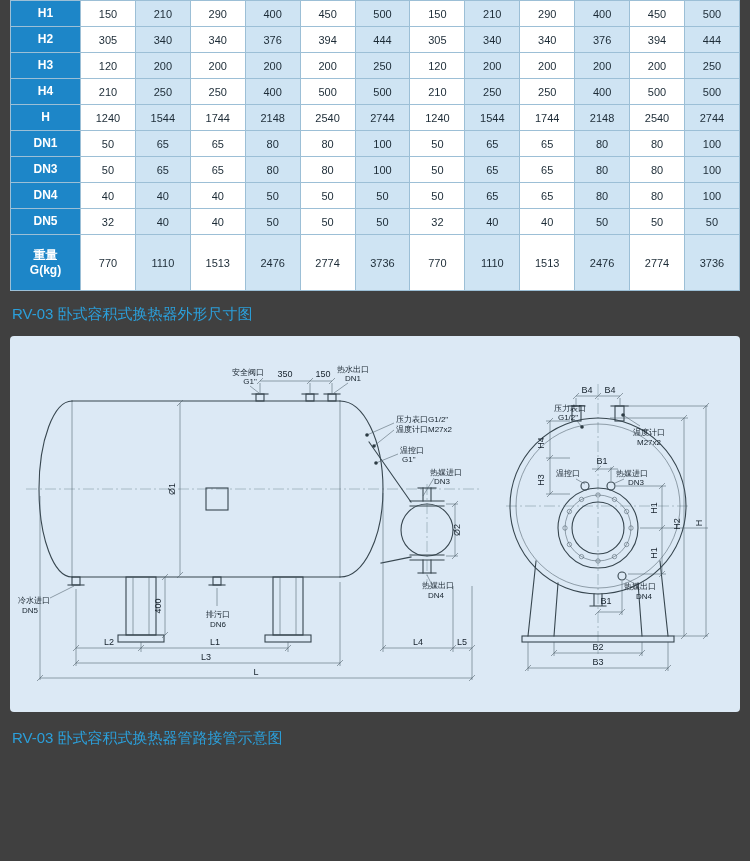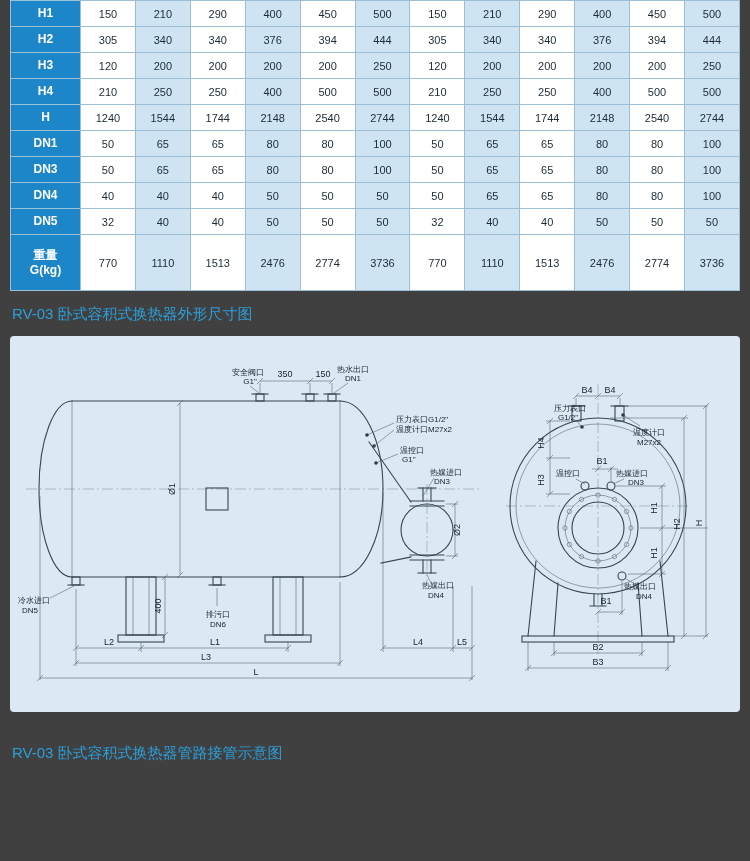--- a/index.html
+++ b/index.html
@@ -368,15 +368,15 @@
           <text x="692" y="187" text-anchor="middle" font-size="9" transform="rotate(-90 692 187)">H</text>
           <text x="596" y="268" text-anchor="middle" font-size="9">B1</text>
           <text x="630" y="253" text-anchor="middle" font-size="8">热媒出口</text>
           <text x="634" y="263" text-anchor="middle" font-size="8">DN4</text>
           <text x="588" y="314" text-anchor="middle" font-size="9">B2</text>
           <text x="588" y="329" text-anchor="middle" font-size="9">B3</text>
         </g>
     </svg>
   </div>
 
-  <div class="sec-title" style="margin-top:32px">RV-03 卧式容积式换热器管路接管示意图</div>
+  <div class="sec-title" style="margin-top:17px">RV-03 卧式容积式换热器管路接管示意图</div>
 
 </div>
 
 </body></html>

